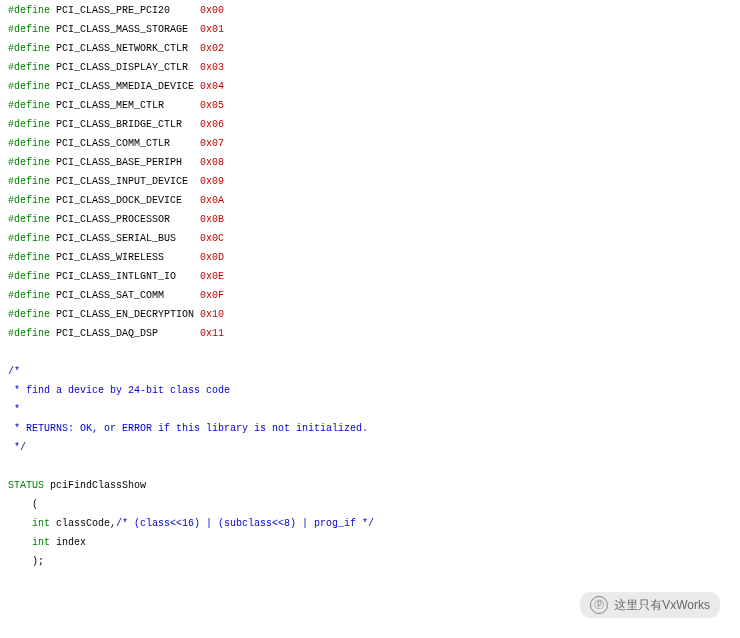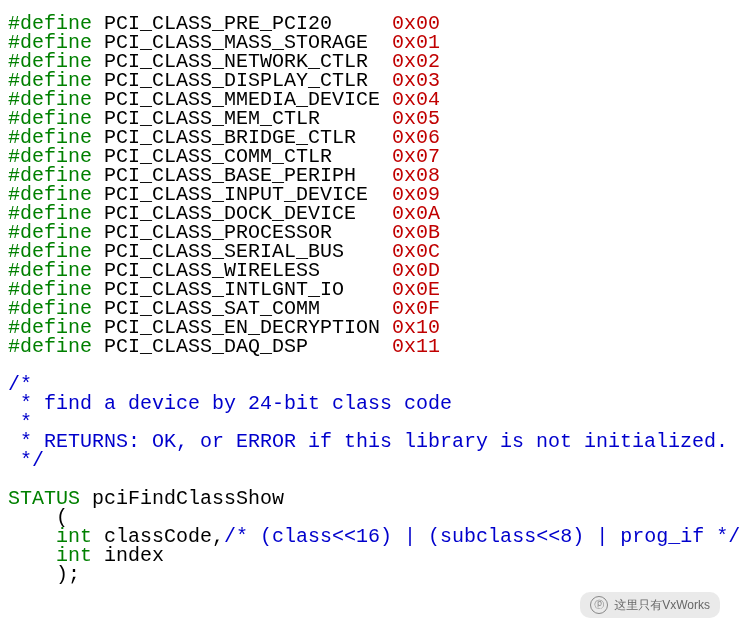--- a/index.html
+++ b/index.html
@@ -5,24 +5,24 @@
   html, body {
     margin: 0;
     padding: 0;
     background: #ffffff;
     width: 740px;
     height: 638px;
     overflow: hidden;
   }
   .code-area {
     font-family: "Courier New", Courier, monospace;
-    font-size: 20px;
+    font-size: 10px;
     line-height: 19px;
     white-space: pre;
-    padding: 14px 8px;
+    padding: 1px 8px;
     color: #000000;
   }
   .kw-define { color: #008000; }
   .ident    { color: #000000; }
   .hexval   { color: #c00000; }
   .comment  { color: #0000cc; }
   .type     { color: #008000; }
   .watermark {
     position: absolute;
     right: 20px;

